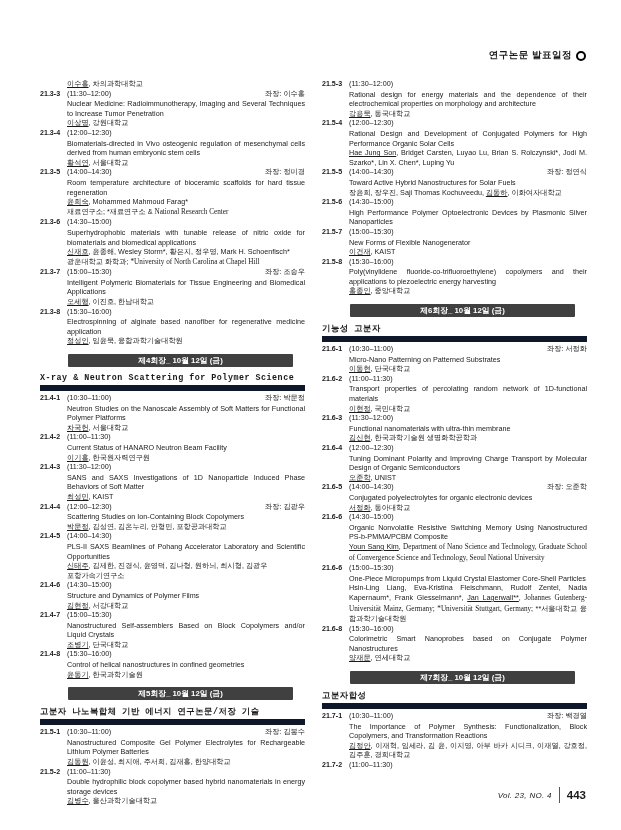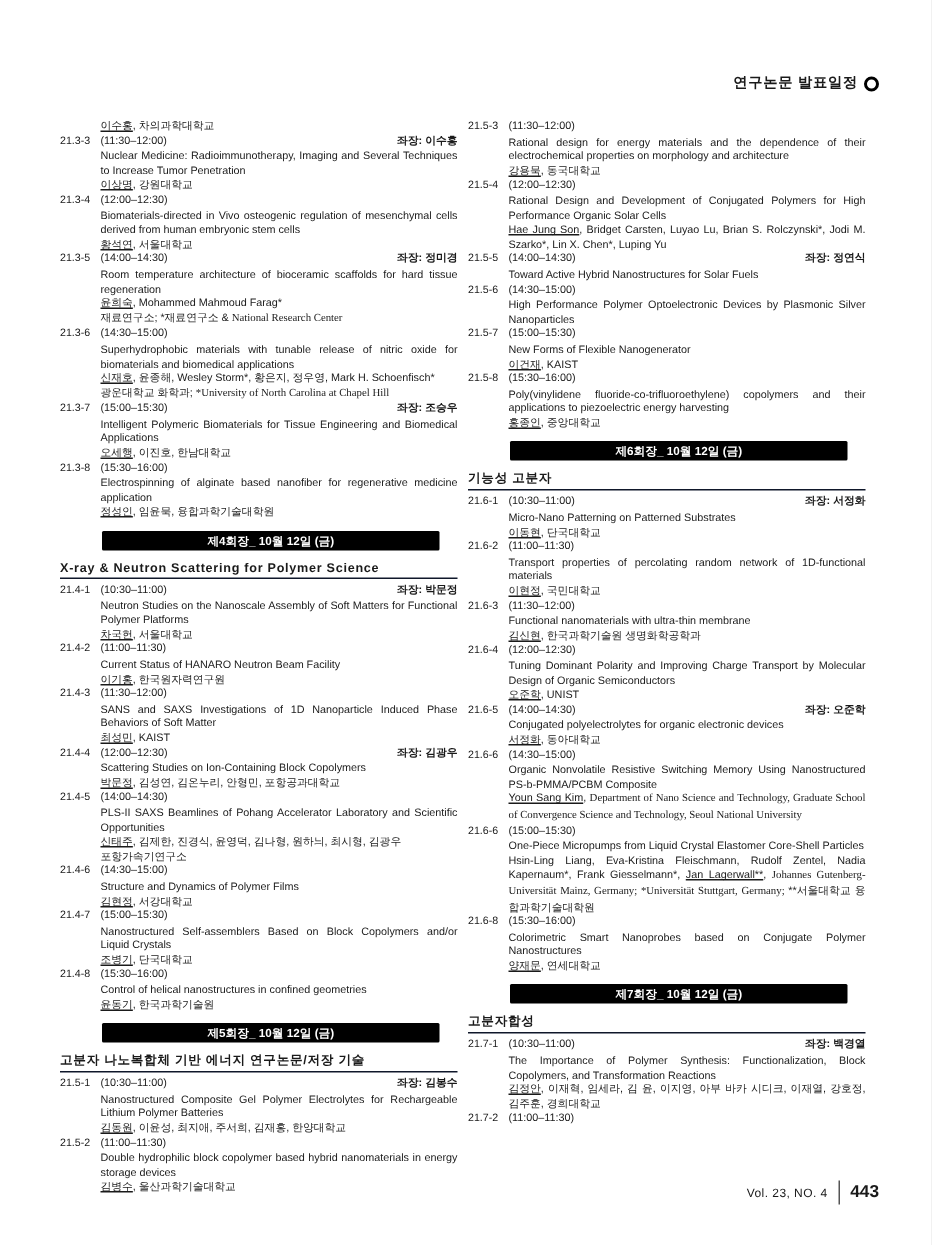--- a/index.html
+++ b/index.html
@@ -1,36 +1,36 @@
 <!DOCTYPE html>
 <html><head>
 <meta charset="utf-8">
 <style>
   html,body{margin:0;padding:0;background:#e8e8e8;}
   .page{position:relative;width:621px;height:830px;background:#ffffff;margin:0 auto;
         font-family:"Liberation Sans",sans-serif;color:#1a1a1a;overflow:hidden;}
   .hdr{position:absolute;top:49px;right:35px;display:flex;align-items:center;gap:4px;}
   .hdr-title{font-size:9.5px;font-weight:bold;letter-spacing:0.5px;}
   .hdr-dot{width:6px;height:6px;border:2.2px solid #000;border-radius:50%;display:inline-block;}
-  .cols{position:absolute;top:79px;left:40px;display:flex;gap:7px;}
+  .cols{position:absolute;top:79px;left:40px;display:flex;gap:17px;}
   .col{width:265px;}
   .blk{margin:0;}
   .entry-head{display:flex;align-items:baseline;font-size:7.2px;line-height:9.6px;}
-  .code{width:27px;flex:none;font-weight:normal;font-size:7.1px;}
+  .code{width:27px;flex:none;font-weight:bold;font-size:7.1px;}
   .time{flex:1;}
-  .chair{font-weight:bold;white-space:nowrap;}
+  .chair{font-weight:normal;white-space:nowrap;}
   .body-line{margin-left:27px;font-size:7.2px;line-height:9.6px;text-align:justify;}
   .u{text-decoration:underline;}
   .serif{font-family:"Liberation Serif",serif;}
-  .bar{margin:8px 12px 5px 28px;background:#000000;color:#ffffff;text-align:center;
+  .bar{margin:8px 12px 5px 28px;background:#404040;color:#ffffff;text-align:center;
        font-size:7.8px;font-weight:bold;line-height:13px;height:13px;border-radius:1px;}
-  .stitle{font-size:8.4px;font-weight:bold;letter-spacing:0.5px;border-bottom:1px solid #0f172a;
-          padding:1px 0 2px 0;margin-bottom:2px;}
+  .stitle{font-size:8.4px;font-weight:bold;letter-spacing:0.5px;border-bottom:6px solid #0f172a;
+          padding:1px 0 2px 0;margin-bottom:2px;font-family:Liberation Mono, monospace;}
   .ftr{position:absolute;bottom:27px;right:35px;display:flex;align-items:center;gap:7px;}
-  .ftr-vol{font-size:8px;letter-spacing:0.3px;}
+  .ftr-vol{font-size:8px;letter-spacing:0.3px;font-style:italic;}
   .ftr-sep{width:1px;height:16px;background:#555;}
   .ftr-page{font-size:11.5px;font-weight:bold;}
 </style>
 </head>
 <body>
 
 <div class="page">
 
   <div class="hdr">
     <span class="hdr-title">연구논문 발표일정</span>
@@ -199,20 +199,21 @@
           <div class="body-line">Rational Design and Development of Conjugated Polymers for High Performance Organic Solar Cells</div>
           <div class="body-line"><span class="u ">Hae Jung Son</span><span>, Bridget Carsten, Luyao Lu, Brian S. Rolczynski*, Jodi M. Szarko*, Lin X. Chen*, Luping Yu</span></div>
         </div>
         <div class="blk">
           <div class="entry-head">
             <span class="code">21.5-5</span>
             <span class="time">(14:00–14:30)</span>
             <span class="chair">좌장: 정연식</span>
           </div>
           <div class="body-line">Toward Active Hybrid Nanostructures for Solar Fuels</div>
+          <div class="body-line"><span>장윤희, 장우진, Saji Thomas Kochuveedu, </span><span class="u ">김동하</span><span>, 이화여자대학교</span></div>
         </div>
         <div class="blk">
           <div class="entry-head">
             <span class="code">21.5-6</span>
             <span class="time">(14:30–15:00)</span>
           </div>
           <div class="body-line">High Performance Polymer Optoelectronic Devices by Plasmonic Silver Nanoparticles</div>
         </div>
         <div class="blk">
           <div class="entry-head">

